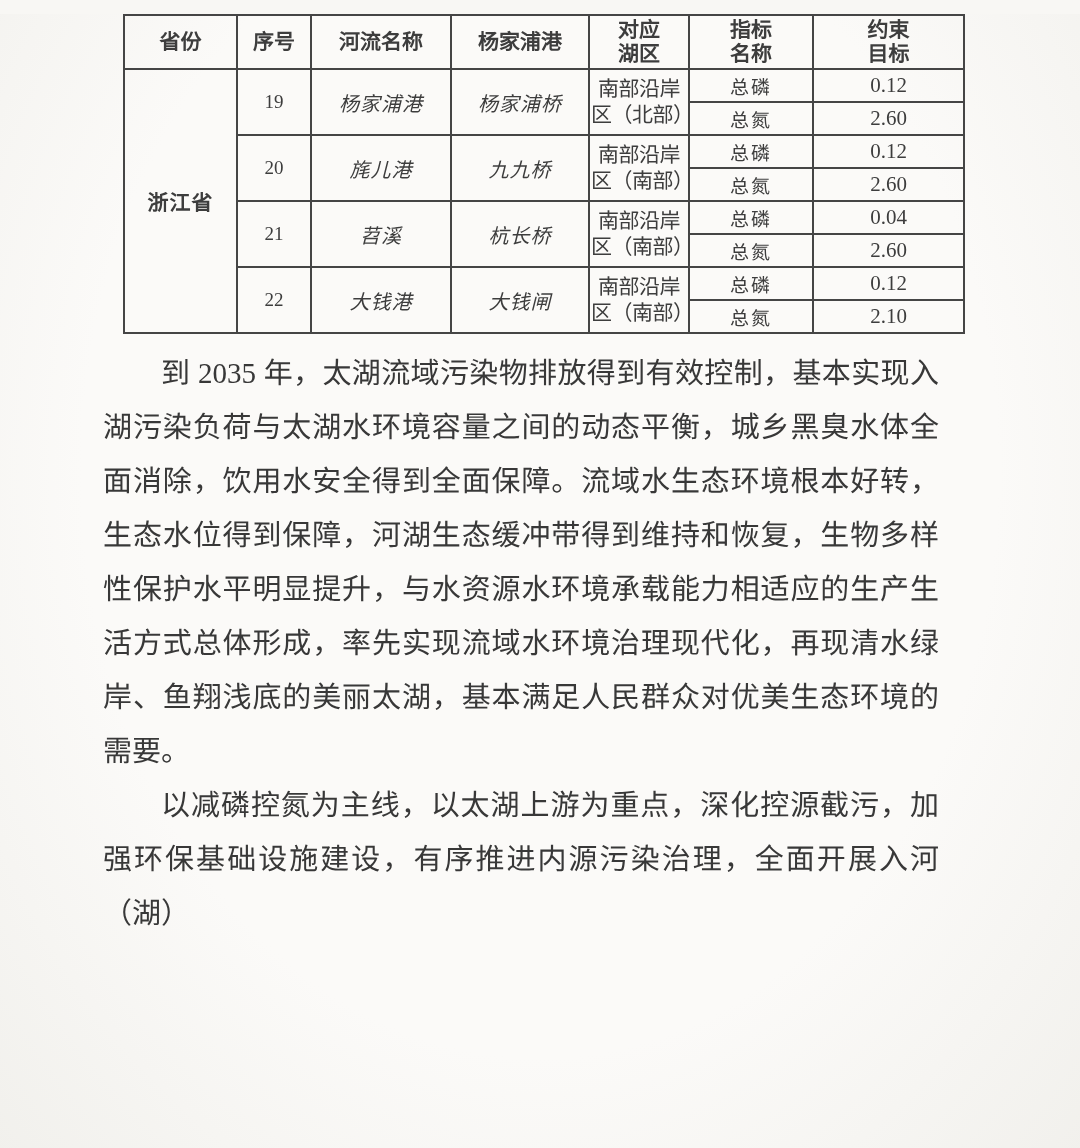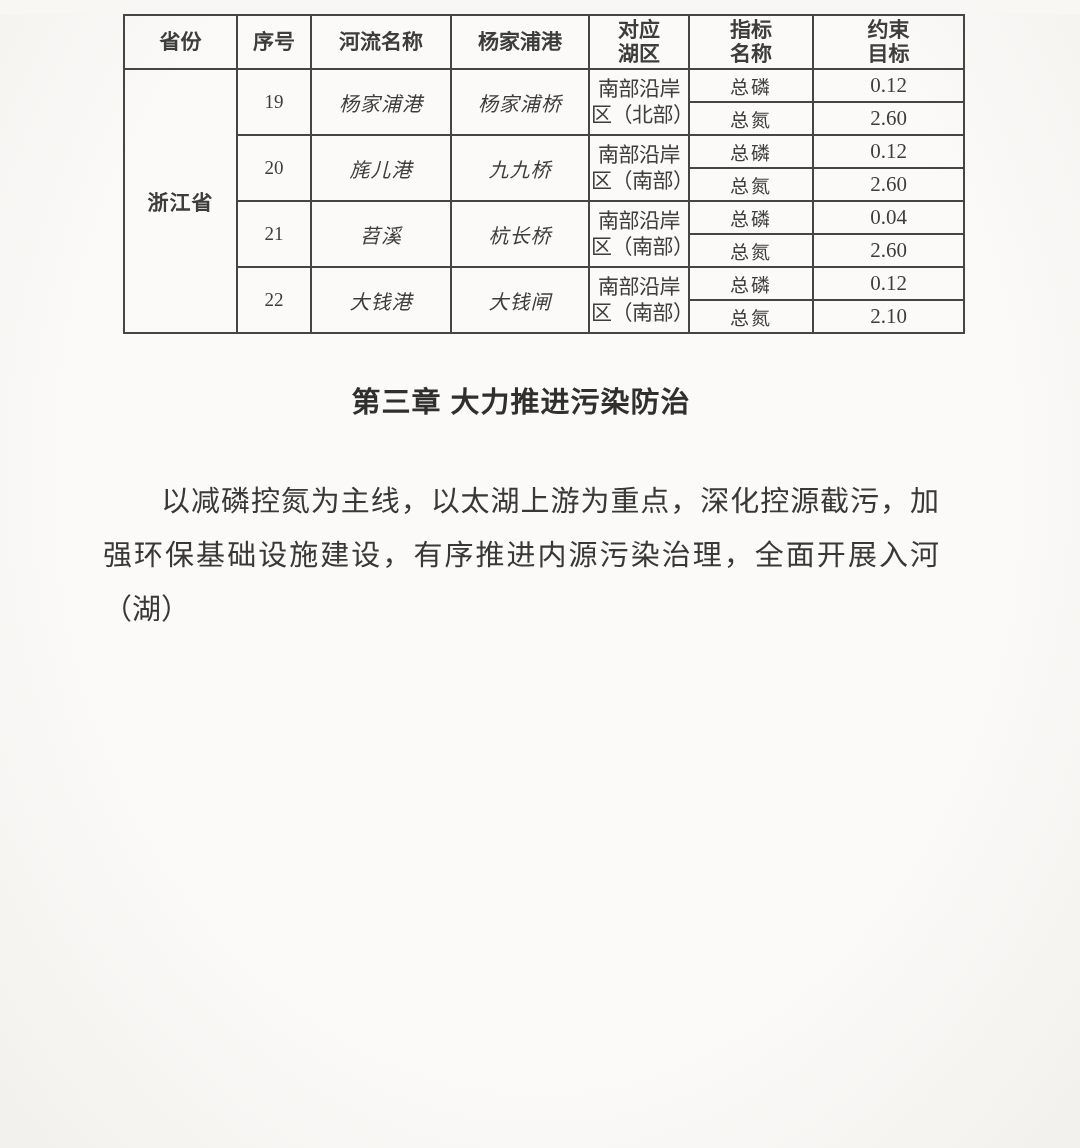--- a/index.html
+++ b/index.html
@@ -165,19 +165,19 @@
       </tr>
       <tr>
         <td class="c-ind">总氮</td>
         <td class="c-target">2.10</td>
       </tr>
     </tbody>
   </table>
 
   <div class="textblock">
 
+    <p>到 2035 年，太湖流域污染物排放得到有效控制，基本实现入湖污染负荷与太湖水环境容量之间的动态平衡，城乡黑臭水体全面消除，饮用水安全得到全面保障。流域水生态环境根本好转，生态水位得到保障，河湖生态缓冲带得到维持和恢复，生物多样性保护水平明显提升，与水资源水环境承载能力相适应的生产生活方式总体形成，率先实现流域水环境治理现代化，再现清水绿岸、鱼翔浅底的美丽太湖，基本满足人民群众对优美生态环境的需要。</p>
 
-    <h2 class="chapter">第三章 大力推进污染防治</h2>
 
     <p>以减磷控氮为主线，以太湖上游为重点，深化控源截污，加强环保基础设施建设，有序推进内源污染治理，全面开展入河（湖）</p>
   </div>
 
 </div>
 
 </body></html>

